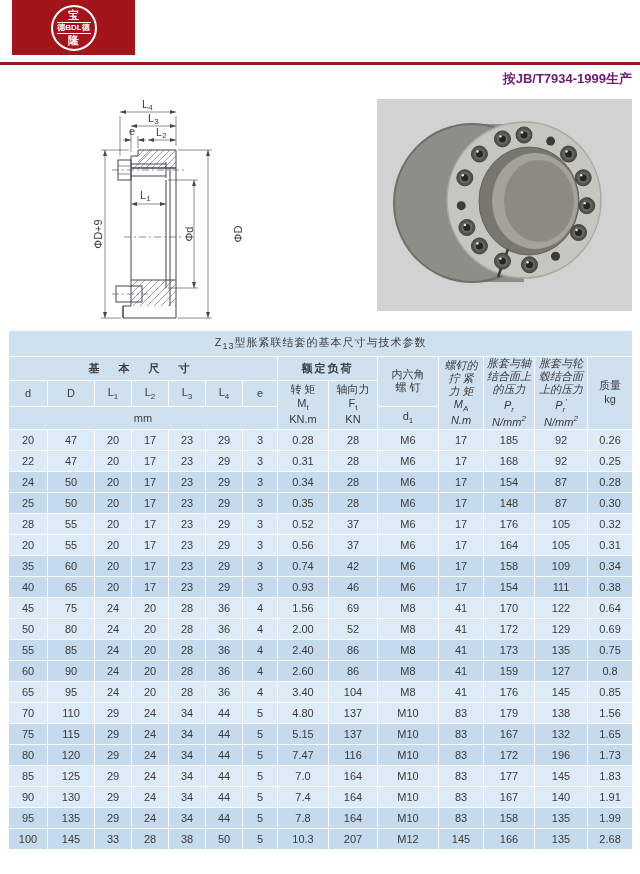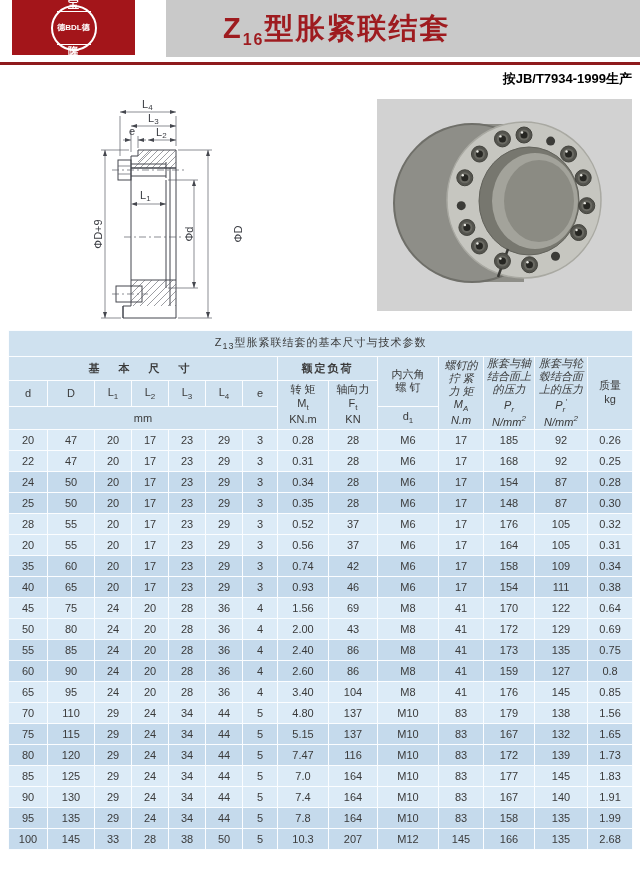--- a/index.html
+++ b/index.html
@@ -5,26 +5,26 @@
   * { margin:0; padding:0; box-sizing:border-box; }
   body { background:#e8e8e8; font-family:"Liberation Sans", sans-serif; }
   .page { position:relative; width:640px; height:874px; background:#ffffff; overflow:hidden; margin:0 auto; }
 
   
   .logo-box { position:absolute; left:12px; top:0; width:123px; height:55px; background:#a3151a; }
   .logo-emblem { position:absolute; left:50%; top:50%; transform:translate(-50%,-50%);
     width:46px; height:46px; border:2px solid #ffffff; border-radius:50%;
     color:#ffffff; text-align:center; display:flex; flex-direction:column; justify-content:center; line-height:1; }
   .logo-emblem .t { font-size:11px; font-weight:bold; }
-  .logo-emblem .m { font-size:8px; font-weight:bold; border-top:1px solid #fff; border-bottom:1px solid #fff; padding:12px 0; margin:1px 4px; }
+  .logo-emblem .m { font-size:8px; font-weight:bold; border-top:1px solid #fff; border-bottom:1px solid #fff; padding:1px 0; margin:1px 4px; }
   .banner { position:absolute; left:166px; top:0; right:0; height:57px; background:#c9c9c9; display:flex; align-items:center; }
   .banner-title { color:#9e1b1f; font-weight:bold; font-size:29px; padding-left:57px; letter-spacing:2px; white-space:nowrap; }
   .banner-title sub { font-size:16px; font-weight:bold; }
   .red-rule { position:absolute; left:0; top:62px; width:640px; height:3px; background:#8e1a1d; }
-  .subtitle { position:absolute; top:70px; right:8px; color:#000000; font-size:13px; font-weight:bold; }
+  .subtitle { position:absolute; top:70px; right:8px; color:#701a75; font-size:13px; font-weight:bold; }
 
   
   .drawing { position:absolute; left:28px; top:92px; }
   .photo   { position:absolute; left:377px; top:99px; }
   .drw-line { stroke:#45474e; stroke-width:1; fill:none; }
   .drw-thin { stroke:#5a5c64; stroke-width:0.7; fill:none; }
   .drw-dash { stroke:#5a5c64; stroke-width:0.7; fill:none; stroke-dasharray:7 3 2 3; }
   .drw-hatch { stroke:#5a5c64; stroke-width:0.6; }
   .drw-txt { fill:#3a3c42; font-size:11px; font-family:"Liberation Sans",sans-serif; }
   .drw-txt .s { font-size:8px; }
@@ -52,23 +52,20 @@
 <body>
 
 <div class="page">
 
   <div class="logo-box">
     <div class="logo-emblem">
       <div class="t">宝</div>
       <div class="m">德BDL德</div>
       <div class="t">隆</div>
     </div>
-  </div>
-  <div class="banner">
-    <div class="banner-title"><span>Z</span><sub>16</sub><span>型胀紧联结套</span></div>
   </div>
   <div class="red-rule"></div>
   <div class="subtitle">按JB/T7934-1999生产</div>
 
   <svg class="drawing" width="292" height="236" viewBox="0 0 292 236">
 
     <path class="drw-line" d="M103,76 L103,64 L110,64 L110,58 L148,58 L148,76 Z"></path>
 
     <g class="drw-hatch">
       <line x1="110" y1="64" x2="116" y2="58"></line>
@@ -488,21 +485,21 @@
         </tr>
         <tr class="light">
           <td>50</td>
           <td>80</td>
           <td>24</td>
           <td>20</td>
           <td>28</td>
           <td>36</td>
           <td>4</td>
           <td>2.00</td>
-          <td>43</td>
+          <td>52</td>
           <td>M8</td>
           <td>41</td>
           <td>172</td>
           <td>129</td>
           <td>0.69</td>
         </tr>
         <tr class="dark">
           <td>55</td>
           <td>85</td>
           <td>24</td>
@@ -588,21 +585,21 @@
           <td>29</td>
           <td>24</td>
           <td>34</td>
           <td>44</td>
           <td>5</td>
           <td>7.47</td>
           <td>116</td>
           <td>M10</td>
           <td>83</td>
           <td>172</td>
-          <td>139</td>
+          <td>196</td>
           <td>1.73</td>
         </tr>
         <tr class="light">
           <td>85</td>
           <td>125</td>
           <td>29</td>
           <td>24</td>
           <td>34</td>
           <td>44</td>
           <td>5</td>

